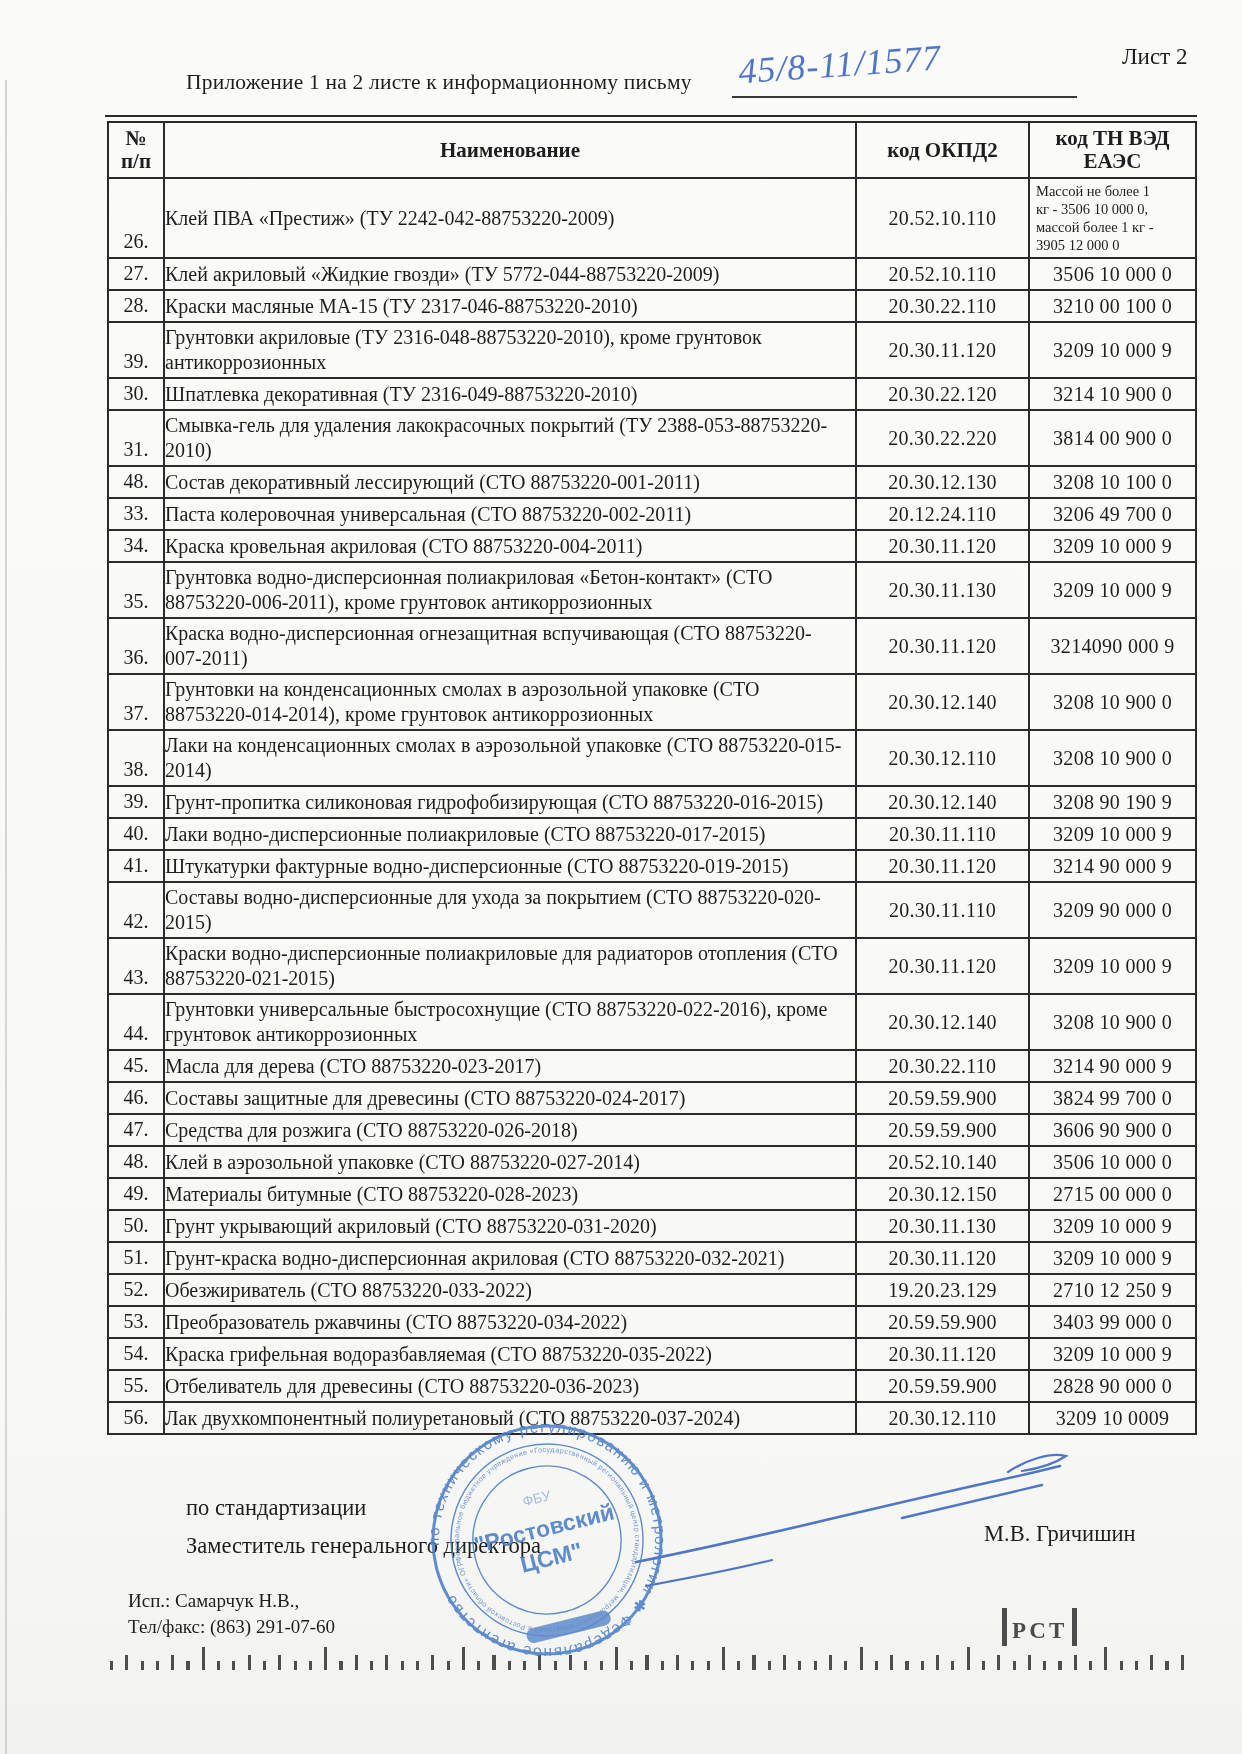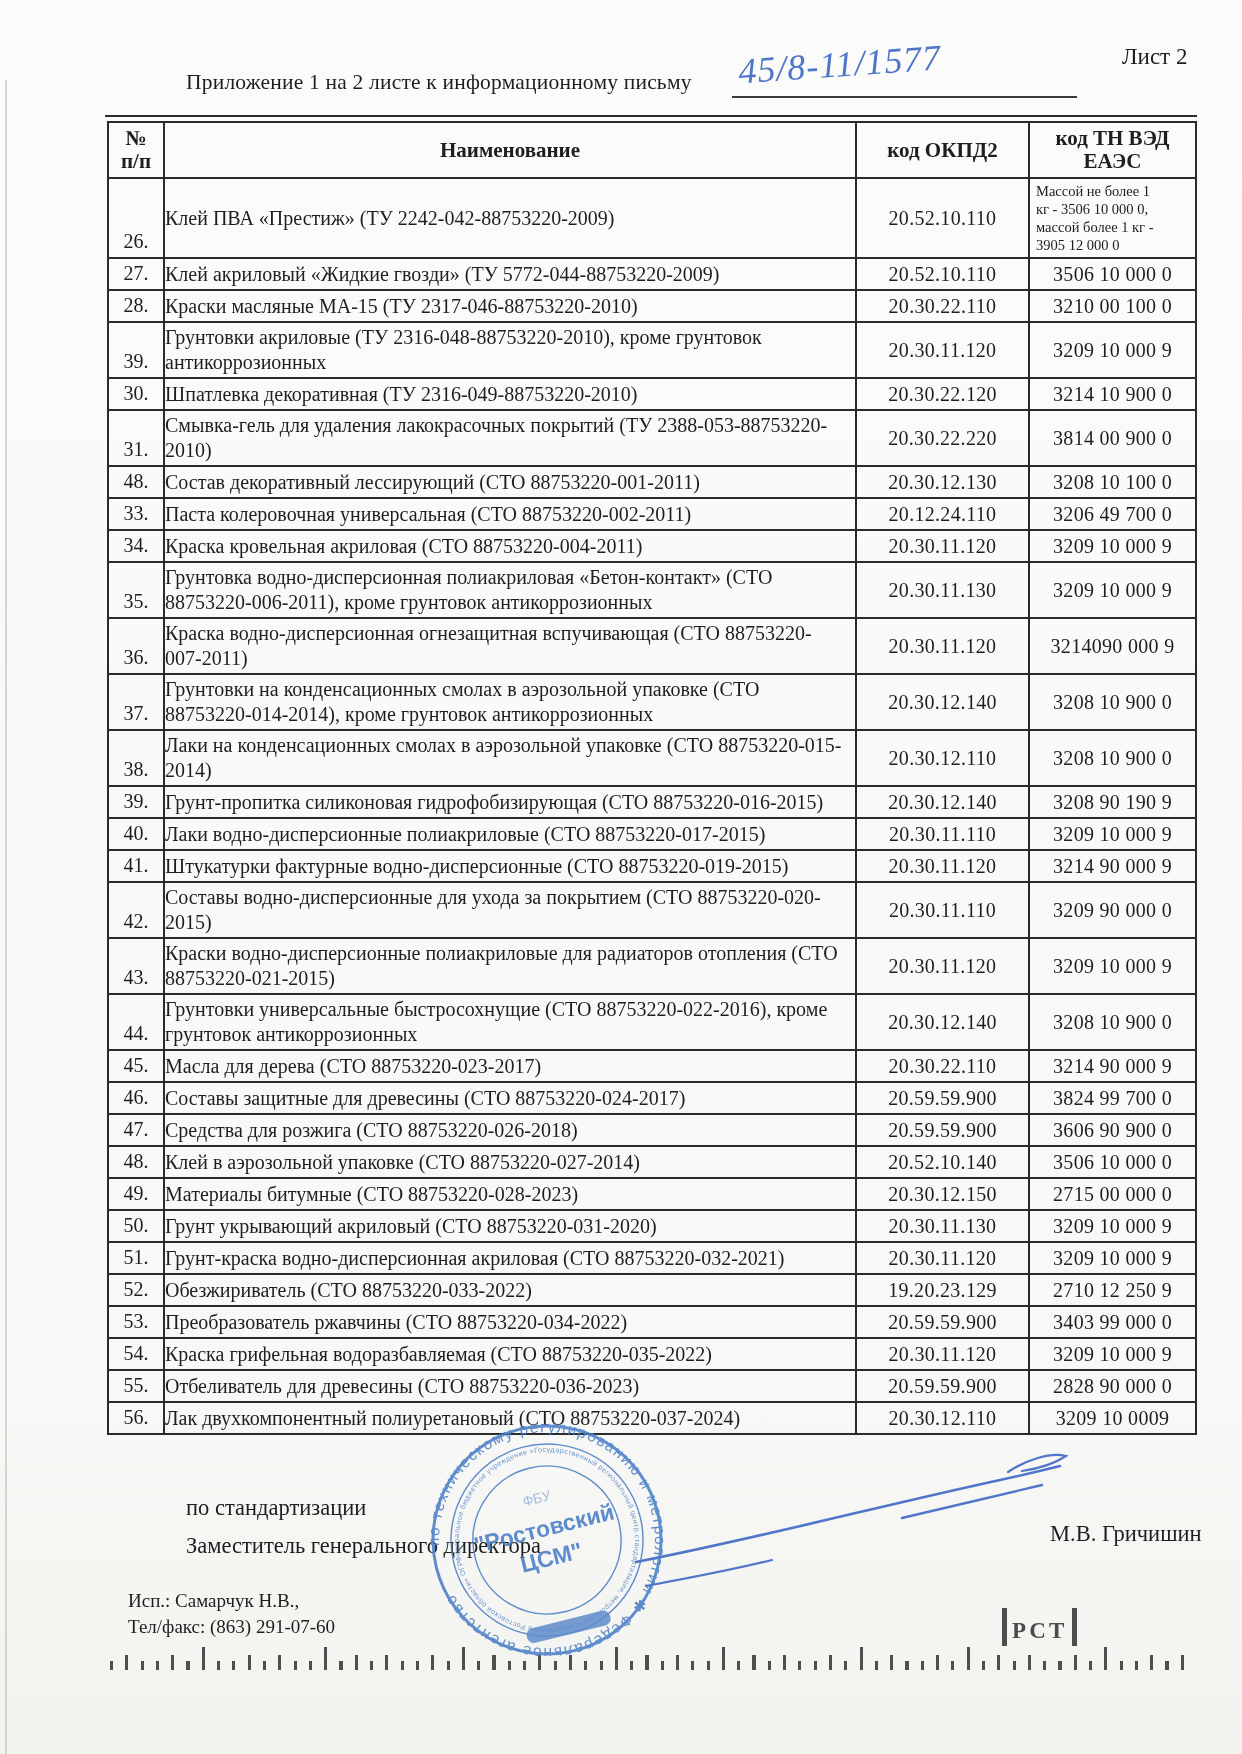--- a/index.html
+++ b/index.html
@@ -37,21 +37,21 @@
   th.h-num{white-space:pre-line;}
   tbody td{font-size:20px;line-height:25px;padding:2px 6px;}
   td.c-num{text-align:center;vertical-align:bottom;padding-bottom:3px;}
   td.c-name{vertical-align:middle;padding-left:0;padding-right:12px;}
   td.c-okpd{text-align:center;vertical-align:middle;letter-spacing:.3px;}
   td.c-tnved{text-align:center;vertical-align:middle;letter-spacing:.3px;}
   td.c-tnved.small{font-size:14.5px;line-height:18px;text-align:left;padding:3px 16px 3px 6px;white-space:pre-line;letter-spacing:0;}
 
   
   .sig-title{position:absolute;left:186px;top:1489px;font-size:22.5px;line-height:38px;}
-  .signer-name{position:absolute;left:1050px;top:1521px;font-size:22.5px;}
+  .signer-name{position:absolute;left:984px;top:1521px;font-size:22.5px;}
   .executor{position:absolute;left:128px;top:1588px;font-size:19px;line-height:26px;}
 
   .rst-logo{position:absolute;left:1002px;top:1608px;display:flex;align-items:flex-end;color:#4c4c4c;}
   .rst-bar{width:5px;height:38px;background:#4c4c4c;}
   .rst-text{font-family:Liberation Serif, serif;font-weight:bold;font-size:23px;letter-spacing:3px;line-height:30px;padding:0 5px;}
 
   .barcode{position:absolute;left:110px;top:1644px;width:1086px;height:26px;display:flex;align-items:flex-end;}
   .barcode i{display:block;width:3.5px;margin-right:12.2px;background:#4e4e4e;}
   .barcode i.h1{height:9px;}
   .barcode i.h2{height:15px;}

